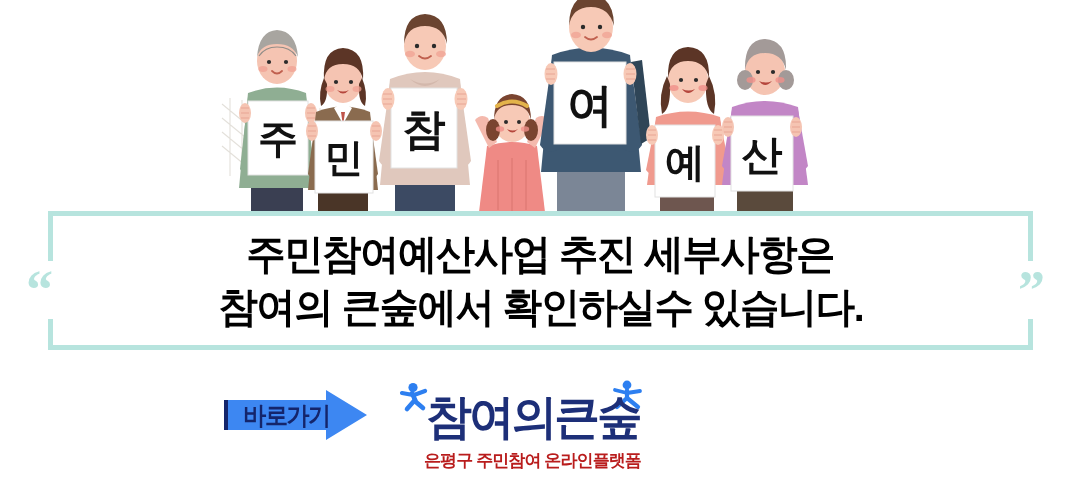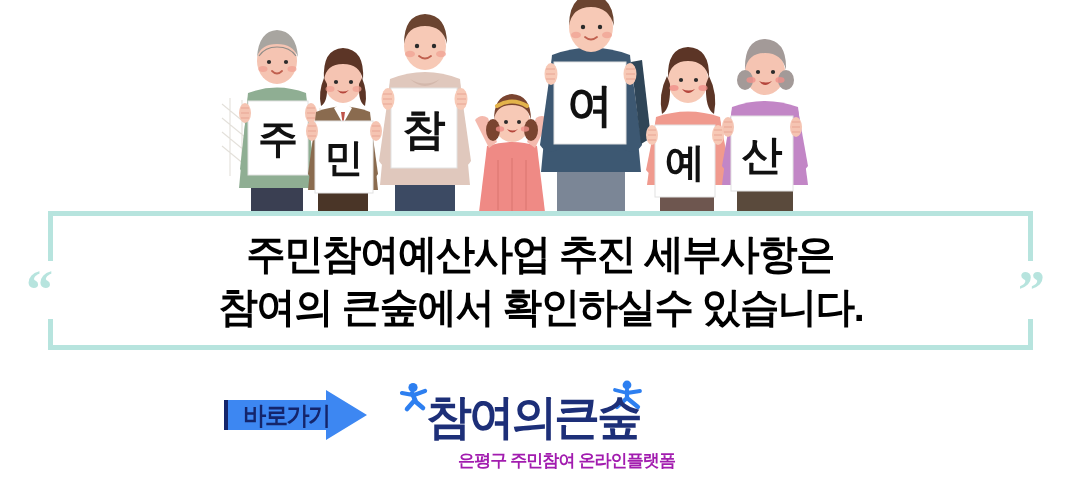--- a/index.html
+++ b/index.html
@@ -113,21 +113,21 @@
     line-height: 28px;
     pointer-events: none;
     transform: scaleX(0.92);
   }
 
   #brand {
     position: absolute;
     left: 390px;
     top: 0px;
     width: 285px;
-    text-align: right;
+    text-align: center;
     cursor: pointer;
   }
   #brand-logo {
     position: relative;
     height: 62px;
     display: flex;
     align-items: flex-end;
     justify-content: center;
   }
   #brand-wordmark {
@@ -147,21 +147,21 @@
   #runner-cham {
     left: 9px;
     top: 2px;
   }
   #runner-soop {
     left: 215px;
     top: 0px;
   }
   #brand-sub {
     margin-top: 7px;
-    color: #a21caf;
+    color: #b91c1c;
     font-family: "Liberation Sans", "DejaVu Sans", sans-serif;
     font-weight: 700;
     font-size: 17px;
     letter-spacing: -0.9px;
     white-space: nowrap;
   }
 </style>
 </head>
 <body>
 

